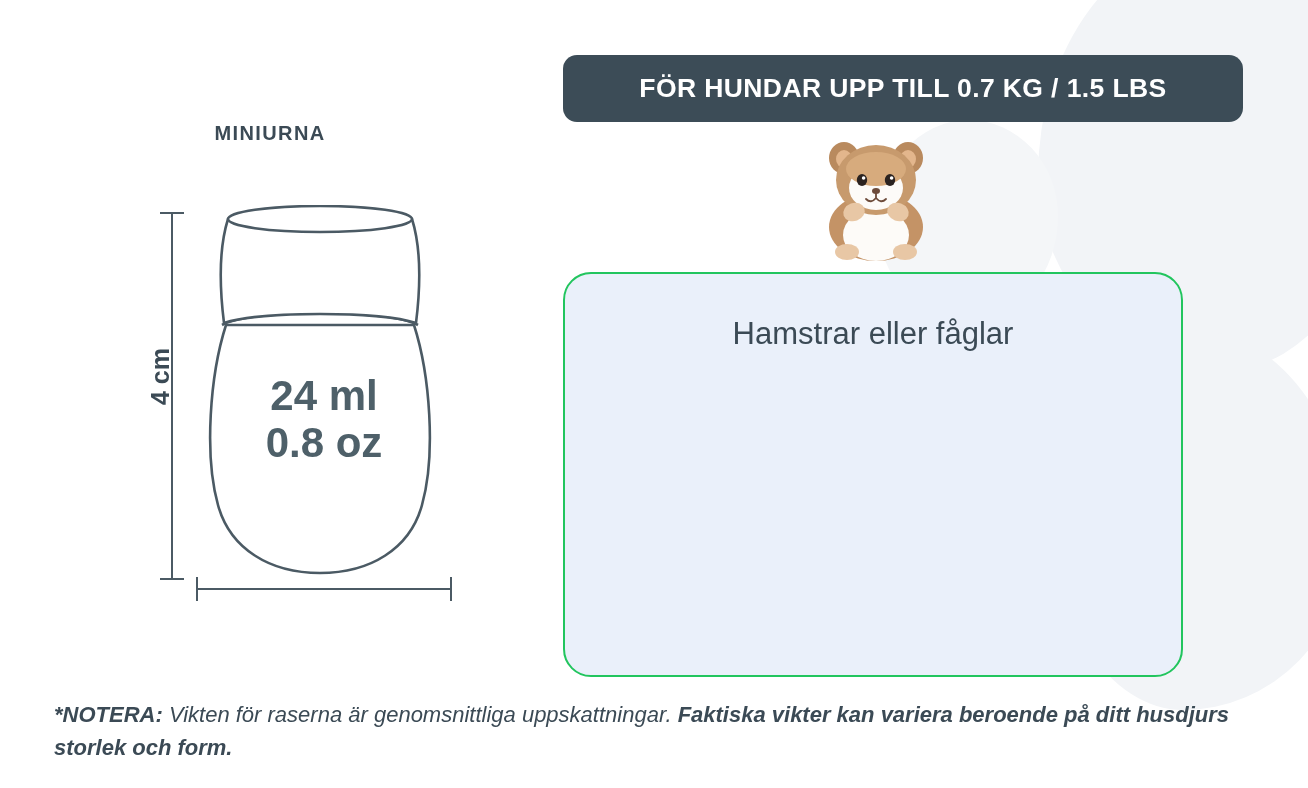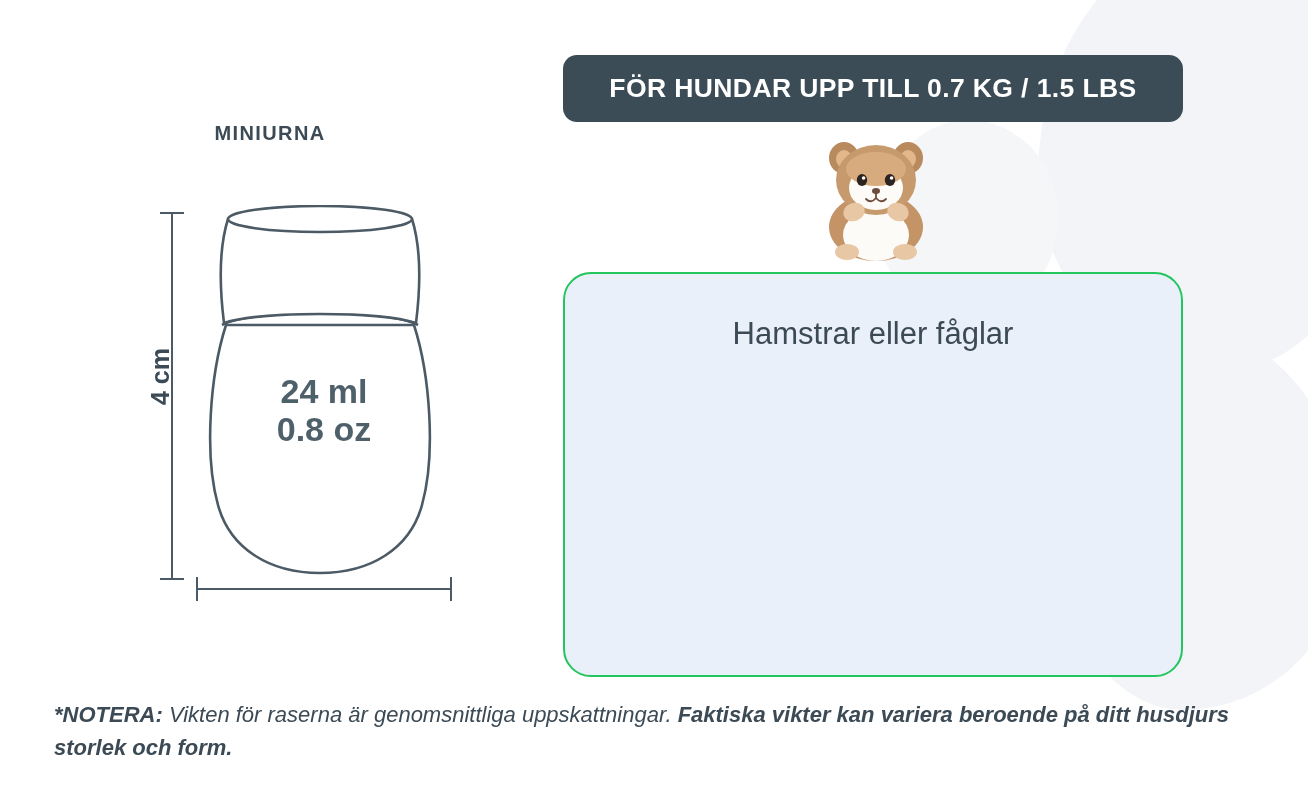--- a/index.html
+++ b/index.html
@@ -163,39 +163,39 @@
 
   .urn-volume {
     position: absolute;
     left: 196px;
     top: 372px;
     width: 256px;
     text-align: center;
     line-height: 1.12;
   }
   .urn-volume div {
-    font-size: 34px;
+    font-size: 42px;
     font-weight: 700;
     color: #4e6069;
   }
 
   
   .right-panel {
     position: absolute;
     left: 560px;
     top: 0;
     width: 640px;
     height: 700px;
   }
 
   .pill {
     position: absolute;
     left: 3px;
     top: 55px;
-    width: 620px;
+    width: 680px;
     height: 67px;
     background: #3c4c57;
     border-radius: 14px;
     box-sizing: border-box;
     display: flex;
     align-items: center;
     justify-content: center;
   }
   .pill span {
     color: #ffffff;

